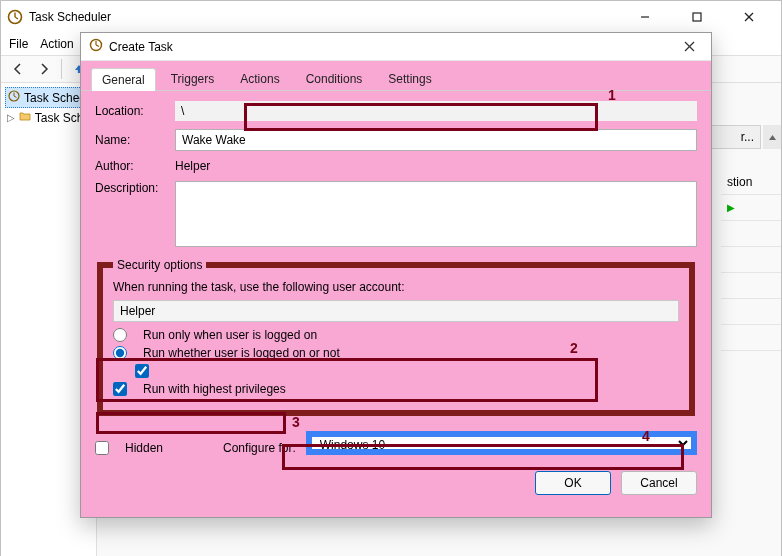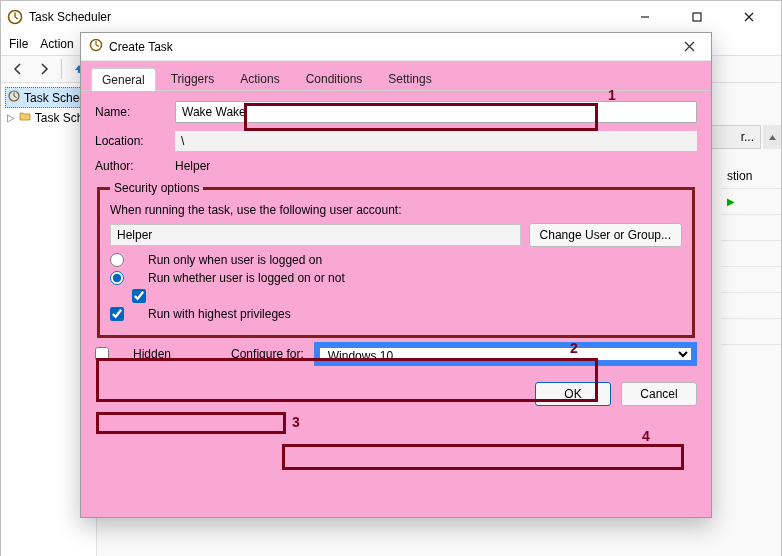--- a/index.html
+++ b/index.html
@@ -19,48 +19,48 @@
   .sep { width:1px; height:20px; background:#d0d0d0; margin:0 2px; }
 
   .main-body { display:flex; height:calc(556px - 32px - 22px - 28px); }
   .tree-pane { width:96px; padding:4px; border-right:1px solid #e0e0e0; font-size:12px; background:#fff; }
   .tree-item { display:flex; align-items:center; gap:4px; padding:2px 2px; white-space:nowrap; overflow:hidden; }
   .tree-item.sel { background:#cde8ff; border:1px dotted #2a7ad0; }
   .tri { width:10px; text-align:center; color:#666; font-size:10px; }
   .right-pane { flex:1; position:relative; background:#f9f9f9; }
   .right-list { position:absolute; left:0; top:42px; right:20px; height:24px; background:#f0f0f0; border:1px solid #d0d0d0; display:flex; align-items:center; padding:0 6px; }
   .scroll-up { position:absolute; right:0; top:42px; width:18px; height:24px; background:#e9e9e9; display:flex; align-items:center; justify-content:center; }
-  .actions-strip { position:absolute; right:0; top:80px; width:60px; }
+  .actions-strip { position:absolute; right:0; top:86px; width:60px; }
   .actions-row { height:26px; border-bottom:1px solid #e6e6e6; display:flex; align-items:center; padding-left:6px; }
   .play { color:#0a0; font-size:10px; }
 
   
   .dialog { position:absolute; left:80px; top:32px; width:632px; height:486px; background:#f9a8d4; border:1px solid #9a9a9a; box-shadow:0 8px 22px rgba(0,0,0,.25); }
   .dlg-titlebar { height:28px; display:flex; align-items:center; padding:0 8px; background:#fff; border-bottom:1px solid #e8e8e8; }
   .dlg-close { margin-left:auto; width:28px; height:22px; display:flex; align-items:center; justify-content:center; color:#333; }
   .tabs { display:flex; border-bottom:1px solid #d0d0d0; padding:6px 21px 0 10px; gap:4px; }
   .tab { padding:4px 10px; border:1px solid transparent; border-bottom:none; font-size:12px; color:#222; }
   .tab.active { background:#fff; border-color:#d0d0d0; border-radius:3px 3px 0 0; position:relative; top:1px; }
   .dlg-body { padding:10px 14px 8px 14px; }
   .row { display:flex; align-items:center; margin-bottom:8px; }
   .lbl { width:80px; font-size:12px; }
   .field { flex:1; }
   input.text { width:100%; height:22px; border:1px solid #b0b0b0; padding:0 6px; font-size:12px; background:#fff; }
   .loc-val { height:20px; display:flex; align-items:center; padding:0 6px; background:#f2f2f2; width:100%; }
   textarea.desc { width:100%; height:66px; border:1px solid #b0b0b0; resize:none; background:#fff; padding:4px; font-size:12px; }
 
-  fieldset.sec { border:3px solid #7f1d1d; padding:8px 10px 10px 10px; margin-top:6px; }
+  fieldset.sec { border:6px solid #7f1d1d; padding:8px 10px 10px 10px; margin-top:6px; }
   fieldset.sec legend { font-size:12px; padding:0 4px; }
   .acct-row { display:flex; align-items:center; gap:8px; margin:6px 0; }
   .acct-box { flex:1; height:22px; border:1px solid #c8c8c8; background:#f4f4f4; display:flex; align-items:center; padding:0 6px; }
   .btn { height:24px; padding:0 10px; border:1px solid #b8b8b8; background:#f7f7f7; border-radius:3px; font-size:12px; display:flex; align-items:center; }
-  .radio-row, .chk-row { display:flex; align-items:center; gap:24px; margin:4px 0; font-size:12px; }
+  .radio-row, .chk-row { display:flex; align-items:center; gap:16px; margin:4px 0; font-size:12px; }
   .chk-row.ind { padding-left:22px; }
   input[type=radio], input[type=checkbox] { accent-color:#0067c0; width:14px; height:14px; margin:0; }
-  .cfg-row { display:flex; align-items:center; gap:10px; margin-top:4px; }
+  .cfg-row { display:flex; align-items:flex-end; gap:10px; margin-top:15px; }
   .cfg-row .spacer-sm { width:40px; }
   select.cfg { flex:1; height:24px; border:6px solid #3b82f6; background:#fff; font-size:12px; padding:0 4px; }
   .dlg-buttons { display:flex; justify-content:flex-end; gap:10px; padding:8px 14px 0 14px; }
   .dlg-buttons .btn { min-width:76px; justify-content:center; }
   .btn.primary { border-color:#0067c0; }
 
   
   .mark { position:absolute; border:3px solid #7a0019; pointer-events:none; }
   .mnum { position:absolute; color:#7a0019; font-weight:700; font-size:14px; pointer-events:none; }
 </style>
@@ -195,40 +195,43 @@
   <div class="tabs">
     <div class="tab active">General</div>
     <div class="tab">Triggers</div>
     <div class="tab">Actions</div>
     <div class="tab">Conditions</div>
     <div class="tab">Settings</div>
   </div>
 
   <div class="dlg-body">
     <div class="row">
-      <div class="lbl">Name:</div>
-      <div class="field"><input class="text" type="text" value="Wake Wake" style=""></div>
-    </div>
-    <div class="row">
       <div class="lbl">Location:</div>
       <div class="field">
           <div class="loc-val">\</div>
         </div>
     </div>
     <div class="row">
+      <div class="lbl">Name:</div>
+      <div class="field"><input class="text" type="text" value="Wake Wake" style=""></div>
+    </div>
+    <div class="row">
       <div class="lbl">Author:</div>
       <div class="field"><span>Helper</span></div>
+    </div>
+    <div class="row" style="align-items:flex-start;">
+      <div class="lbl">Description:</div>
+      <div class="field"><textarea class="desc" style=""></textarea></div>
     </div>
 
     <fieldset class="sec">
       <legend>Security options</legend>
       <div>When running the task, use the following user account:</div>
       <div class="acct-row">
         <div class="acct-box">Helper</div>
-        <button class="btn">Change User or Group...</button>
       </div>
       <label class="radio-row">
         <input type="radio" name="runmode" style="">
         <span>Run only when user is logged on</span>
       </label>
       <label class="radio-row">
         <input type="radio" name="runmode" checked="" style="">
         <span>Run whether user is logged on or not</span>
       </label>
       <label class="chk-row ind">

